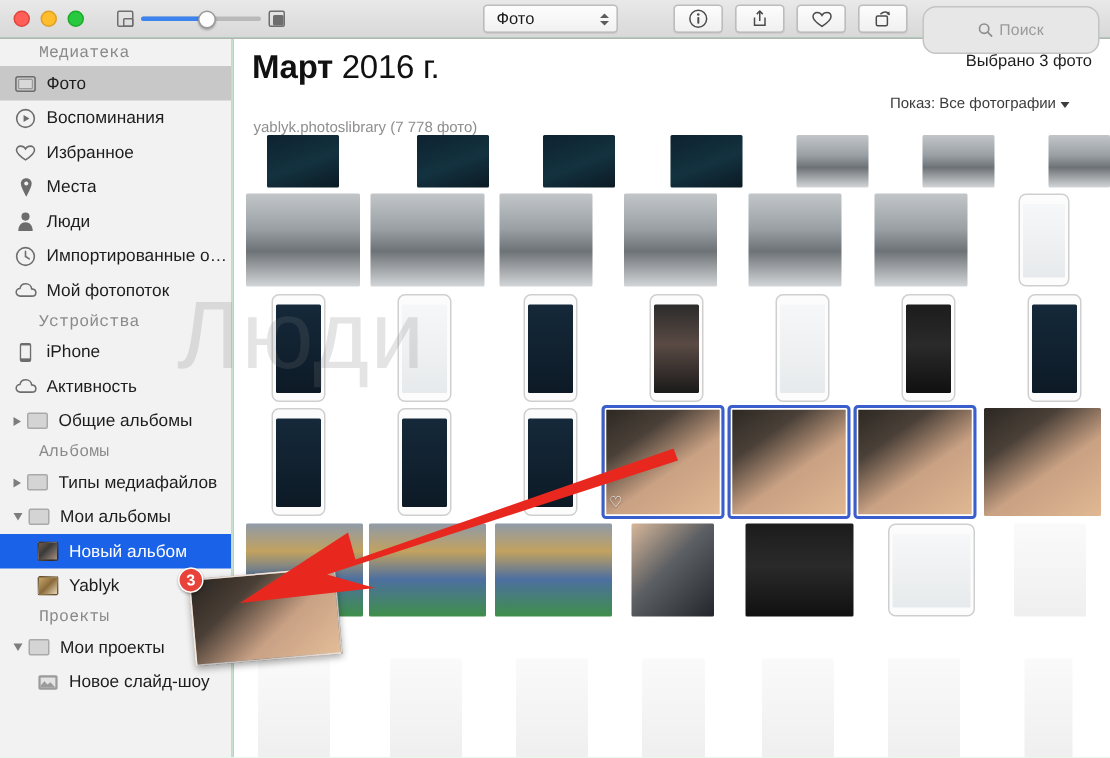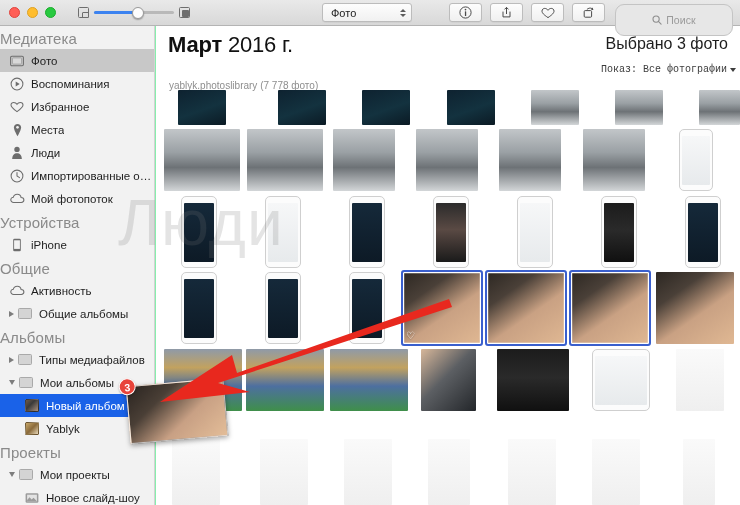--- a/index.html
+++ b/index.html
@@ -89,22 +89,23 @@
   
   .sidebar {
     position: absolute; left: 0; top: 26px;
     width: 155px; height: 479px;
     background: #f2f2f2;
     border-right: 1px solid #d2d2d2;
     overflow: hidden;
     z-index: 20;
   }
   .sec-head {
-    font-size: 15px; color: #8a8a8a; letter-spacing: .1px;
-    padding: 4px 0 2px 0;
+    font-size: 11px; color: #8a8a8a; letter-spacing: .1px;
+    padding: 4px 0 2px 26px;
+    font-family: Liberation Mono, monospace;
   }
   .srow {
     display: flex; align-items: center;
     height: 23px; padding-left: 9px;
     font-size: 11.5px; color: #1d1d1d;
     position: relative; white-space: nowrap;
   }
   .srow.active    { background: #c8c8c8; }
   .srow.selected  { background: #1a62e8; color: #fff; }
   .srow .ico { width: 16px; height: 15px; margin-right: 6px; flex: none;
@@ -138,25 +139,25 @@
     font-size: 22px; color: #111; letter-spacing: -.2px;
   }
   .hdr .title b { font-weight: 700; }
   .hdr .title span { font-weight: 400; }
   .hdr .sub {
     position: absolute; left: 13px; top: 54px;
     font-size: 10px; color: #8e8e8e;
   }
   .hdr .sel {
     position: absolute; right: 12px; top: 9px;
-    font-size: 16px; color: #1d1d1d;
+    font-size: 11px; color: #1d1d1d;
   }
   .hdr .showline {
-    position: absolute; right: 4px; top: 38px;
-    font-size: 10px; color: #3c3c3c; display: flex; align-items: center; gap: 3px; font-family: Liberation Mono, monospace;
+    position: absolute; right: 27px; top: 38px;
+    font-size: 10px; color: #3c3c3c; display: flex; align-items: center; gap: 3px;
   }
   .chev-d { width: 0; height: 0; border-left: 3.2px solid transparent;
             border-right: 3.2px solid transparent; border-top: 4px solid #3c3c3c; }
 
   .grid-wrap { position: relative; width: 584px; height: 421px; }
 
   .ph {
     position: absolute;
     background: #d8d8d8;
     background-size: cover; background-position: center;
@@ -369,21 +370,20 @@
       <div class="sec-head">Устройства</div>
       <div class="srow ind1">
         <span class="ico">
           <svg width="10" height="14" viewBox="0 0 10 14">
         <rect x="1.2" y="0.7" width="7.6" height="12.6" rx="1.3" fill="#6d6d6d"></rect>
         <rect x="2.1" y="2.3" width="5.8" height="8.6" fill="#f2f2f2"></rect>
           </svg>
         </span>
         <span class="lbl">iPhone</span>
       </div>
-      <div class="sec-head">Общие</div>
       <div class="srow ind1">
         <span class="ico">
           <svg width="15" height="11" viewBox="0 0 15 11">
         <path d="M3.6 9.4 C1.9 9.4 0.8 8.2 0.8 6.8 C0.8 5.4 1.9 4.3 3.3 4.3
                  C3.7 2.4 5.3 1.2 7.2 1.2 C9.3 1.2 10.9 2.7 11.1 4.6
                  C12.7 4.7 13.9 5.8 13.9 7.1 C13.9 8.4 12.8 9.4 11.3 9.4 Z" fill="none" stroke="#6d6d6d" stroke-width="1.05"></path>
           </svg>
         </span>
         <span class="lbl">Активность</span>
       </div>

